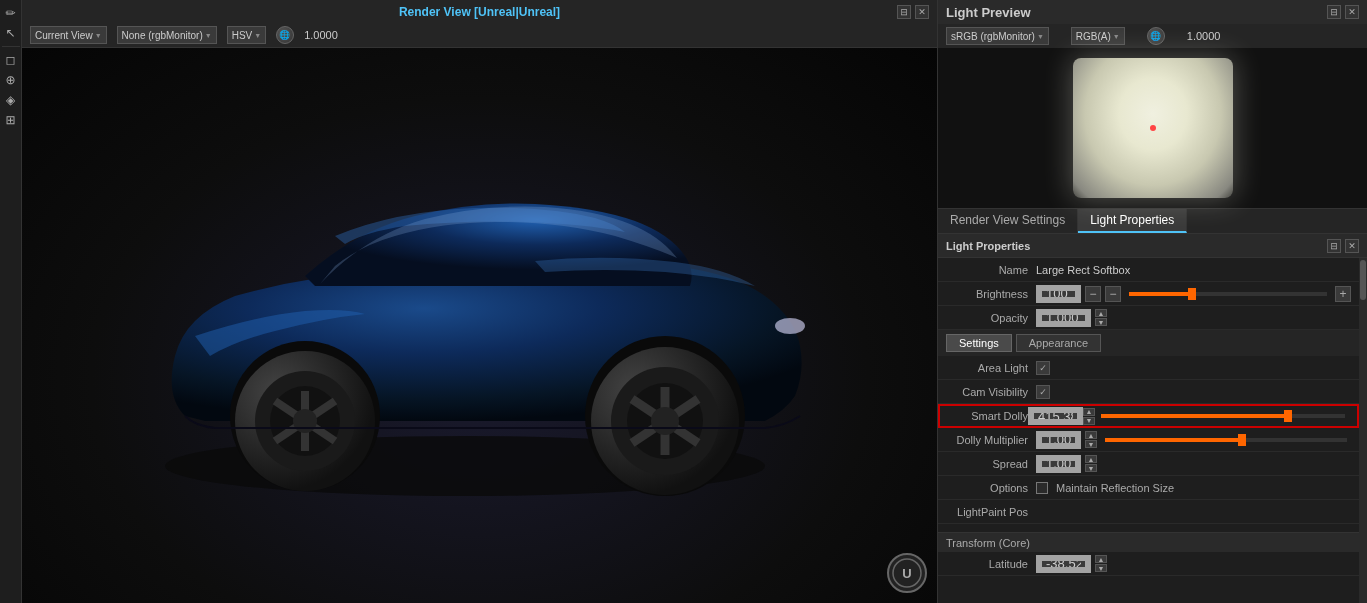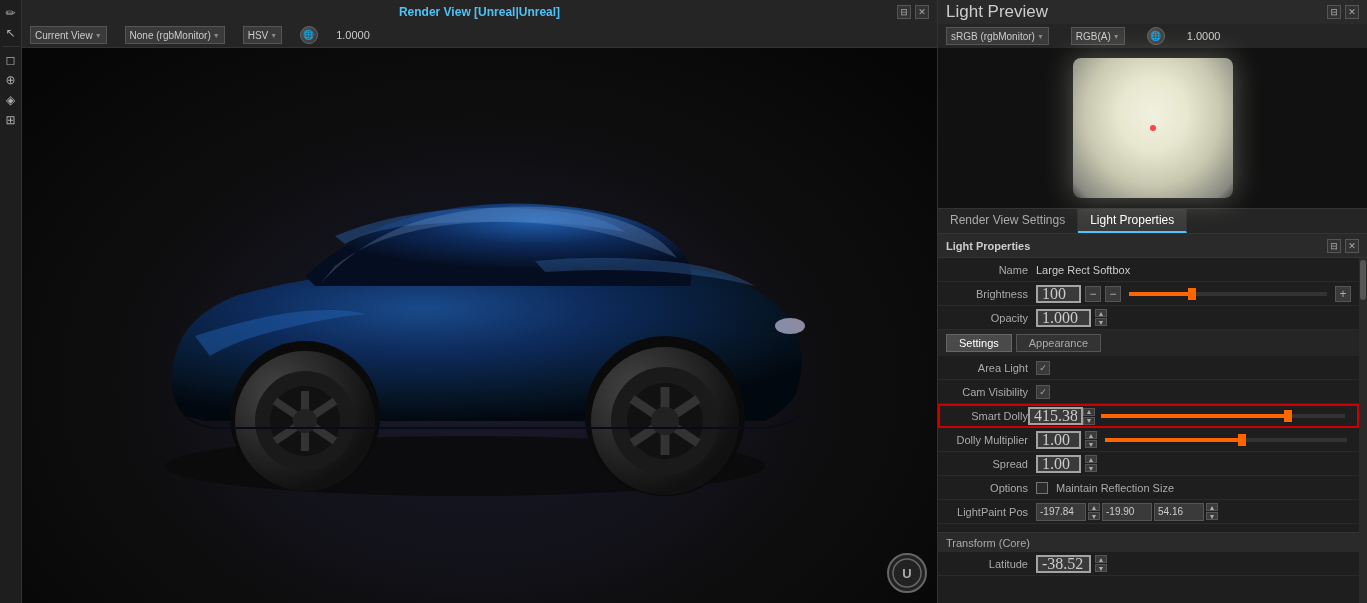--- a/index.html
+++ b/index.html
@@ -97,21 +97,21 @@
       font-size: 9px;
       color: #aaa;
       cursor: pointer;
     }
 
     .viewport-controls {
       display: flex;
       align-items: center;
       height: 24px;
       padding: 0 8px;
-      gap: 18px;
+      gap: 10px;
     }
 
     .ctrl-dropdown {
       background: #3a3a3a;
       border: 1px solid #555;
       color: #ccc;
       font-size: 10px;
       padding: 1px 4px;
       cursor: pointer;
       display: flex;
@@ -276,22 +276,22 @@
       height: 24px;
       background: #2a2a2a;
       display: flex;
       align-items: center;
       justify-content: space-between;
       padding: 0 8px;
     }
 
     .preview-title {
       color: #ccc;
-      font-size: 17px;
-      font-weight: normal;
+      font-size: 13px;
+      font-weight: bold;
     }
 
     .preview-toolbar {
       height: 24px;
       background: #252525;
       display: flex;
       align-items: center;
       padding: 0 8px;
       gap: 22px;
     }
@@ -394,27 +394,26 @@
       gap: 4px;
     }
 
     .lp-text {
       color: #ccc;
       font-size: 11px;
     }
 
     .lp-input {
       background: #3a3a3a;
-      border: 2px solid #a3a3a3;
+      border: 6px solid #a3a3a3;
       color: #ccc;
-      font-size: 16px;
+      font-size: 13px;
       padding: 1px 4px;
       width: 60px;
       height: 18px;
-      font-family: Liberation Serif, serif;
     }
 
     .minus-btn, .plus-btn {
       width: 16px;
       height: 16px;
       background: #3a3a3a;
       border: 1px solid #555;
       color: #aaa;
       display: flex;
       align-items: center;
@@ -819,33 +818,20 @@
             <div class="lp-row">
               <span class="lp-label">Options</span>
               <div class="lp-value">
                 <span class="checkbox-square"></span>
                 <span style="margin-left:4px;color:#aaa;font-size:11px;">Maintain Reflection Size</span>
               </div>
             </div>
 
             <div class="lp-row">
               <span class="lp-label">LightPaint Pos</span>
-              <div class="lp-value" style="gap:2px;">
-                <input class="lp-small-input" value="-197.84" style="">
-                <div class="spin-btn">
-                  <div class="spin-up">▲</div>
-                  <div class="spin-down">▼</div>
-                </div>
-                <input class="lp-small-input" value="-19.90" style="">
-                <input class="lp-small-input" value="54.16" style="">
-                <div class="spin-btn">
-                  <div class="spin-up">▲</div>
-                  <div class="spin-down">▼</div>
-                </div>
-              </div>
             </div>
 
             <div class="transform-header">
               <span class="transform-title">Transform (Core)</span>
             </div>
 
             <div class="lp-row">
               <span class="lp-label">Latitude</span>
               <div class="lp-value">
                 <input class="lp-input" style="width: 55px;" value="-38.52">

